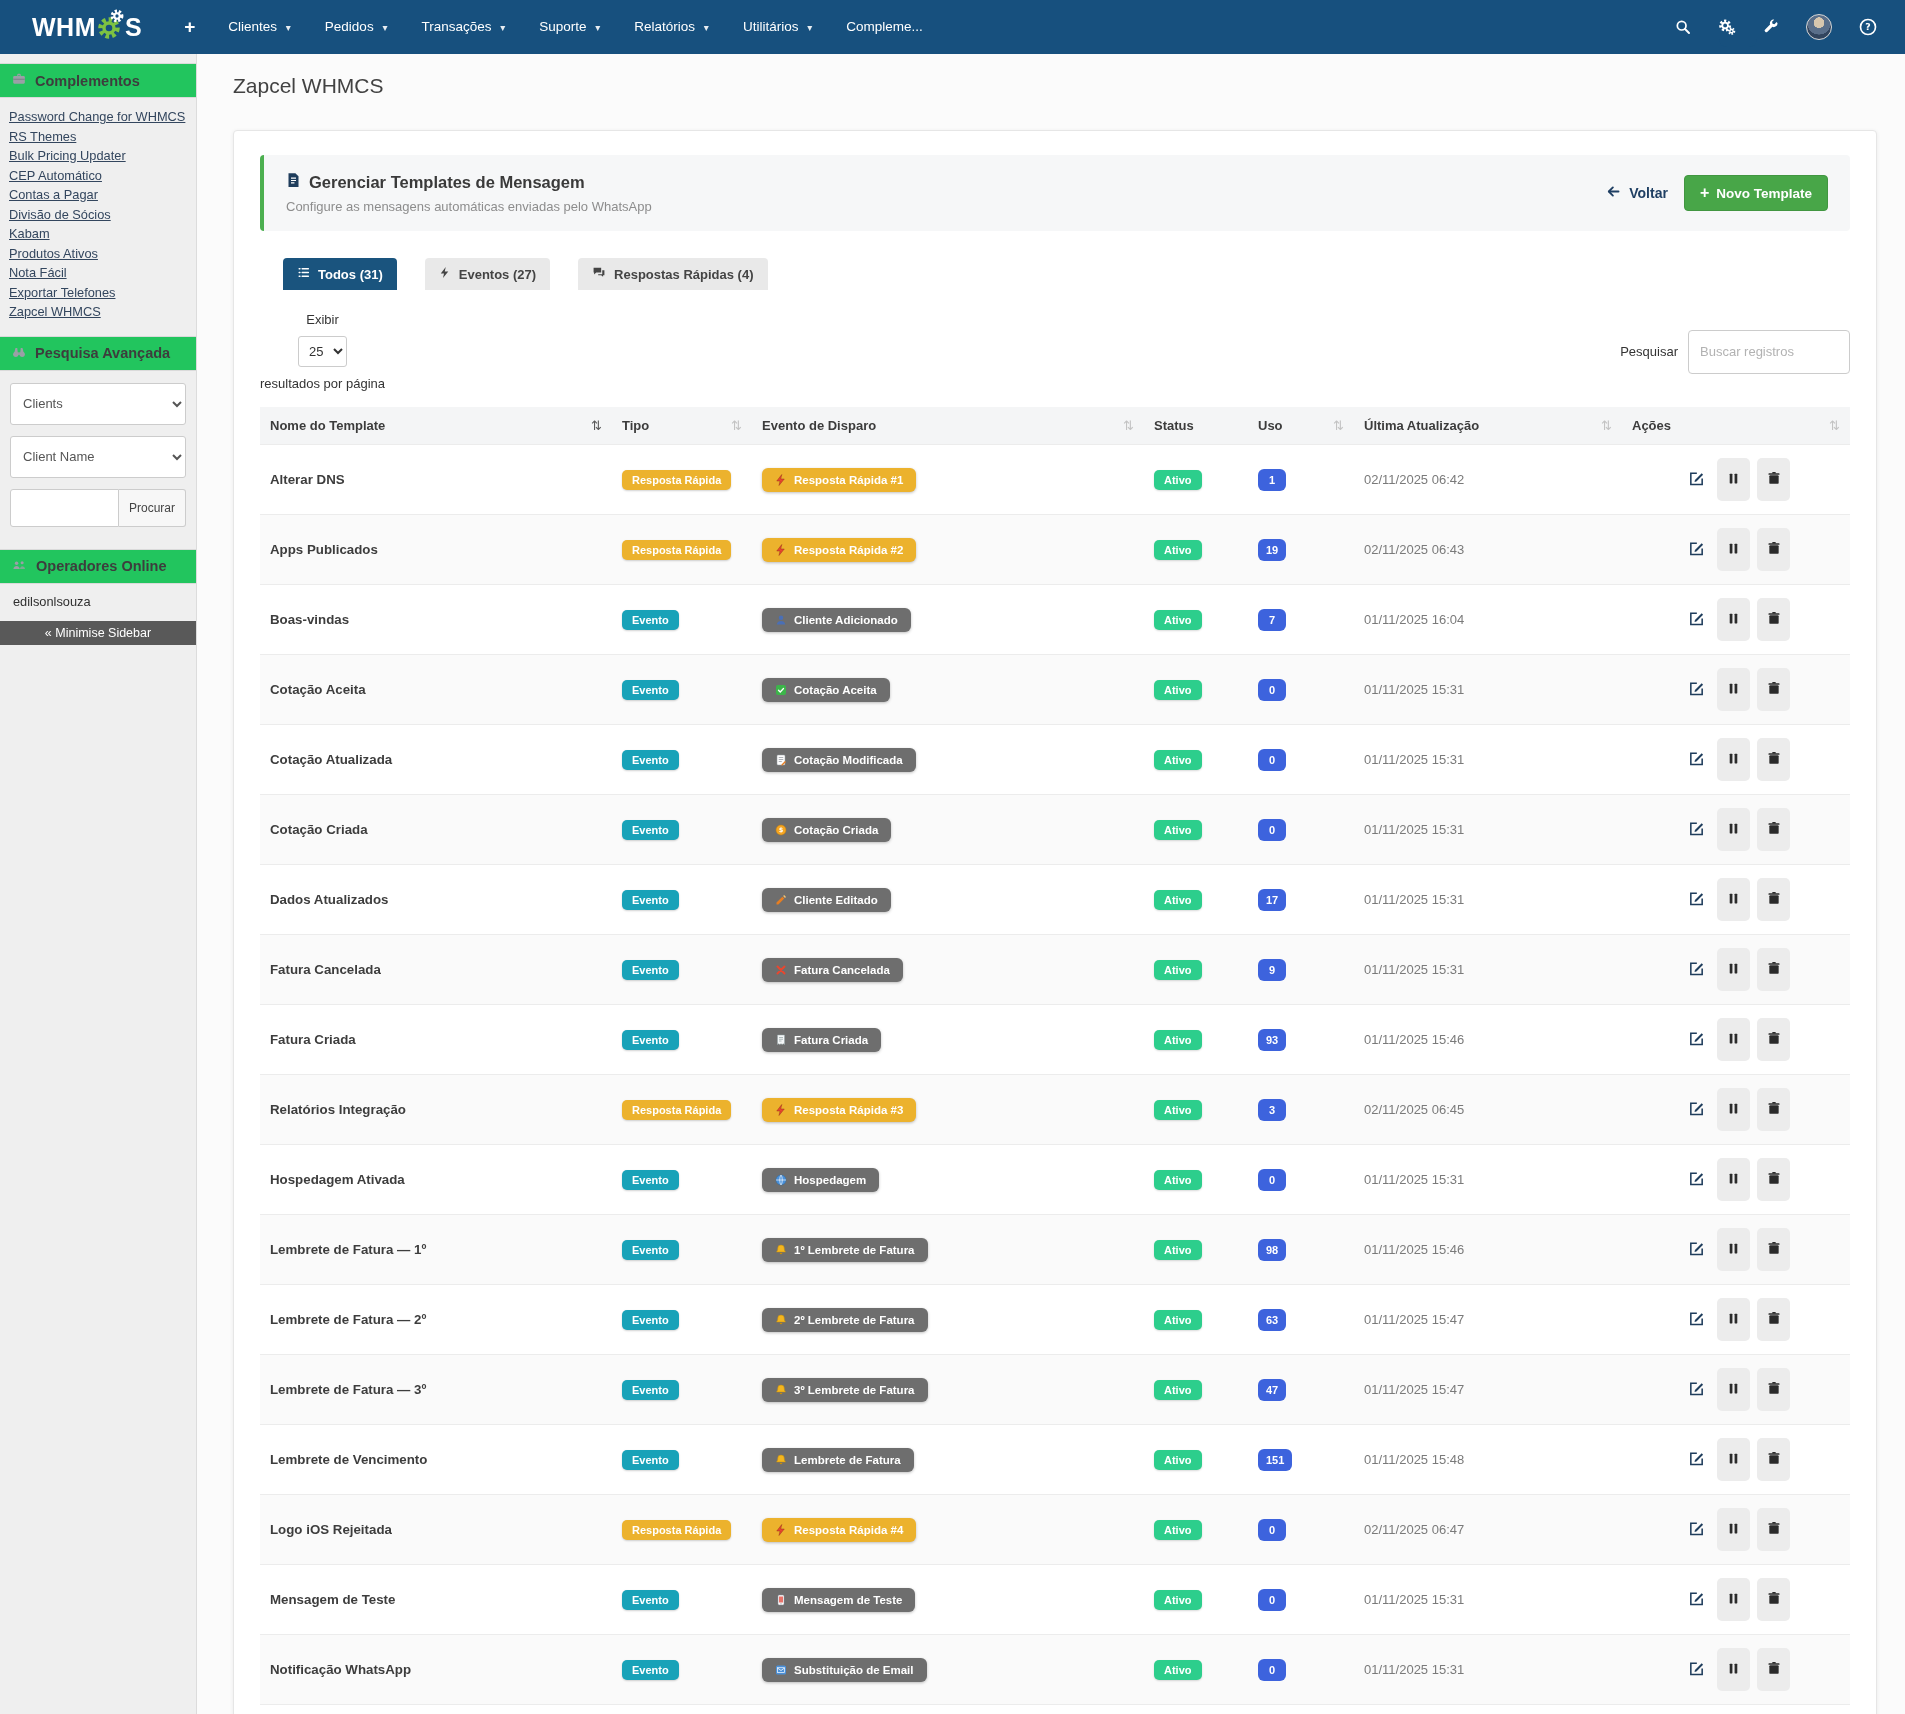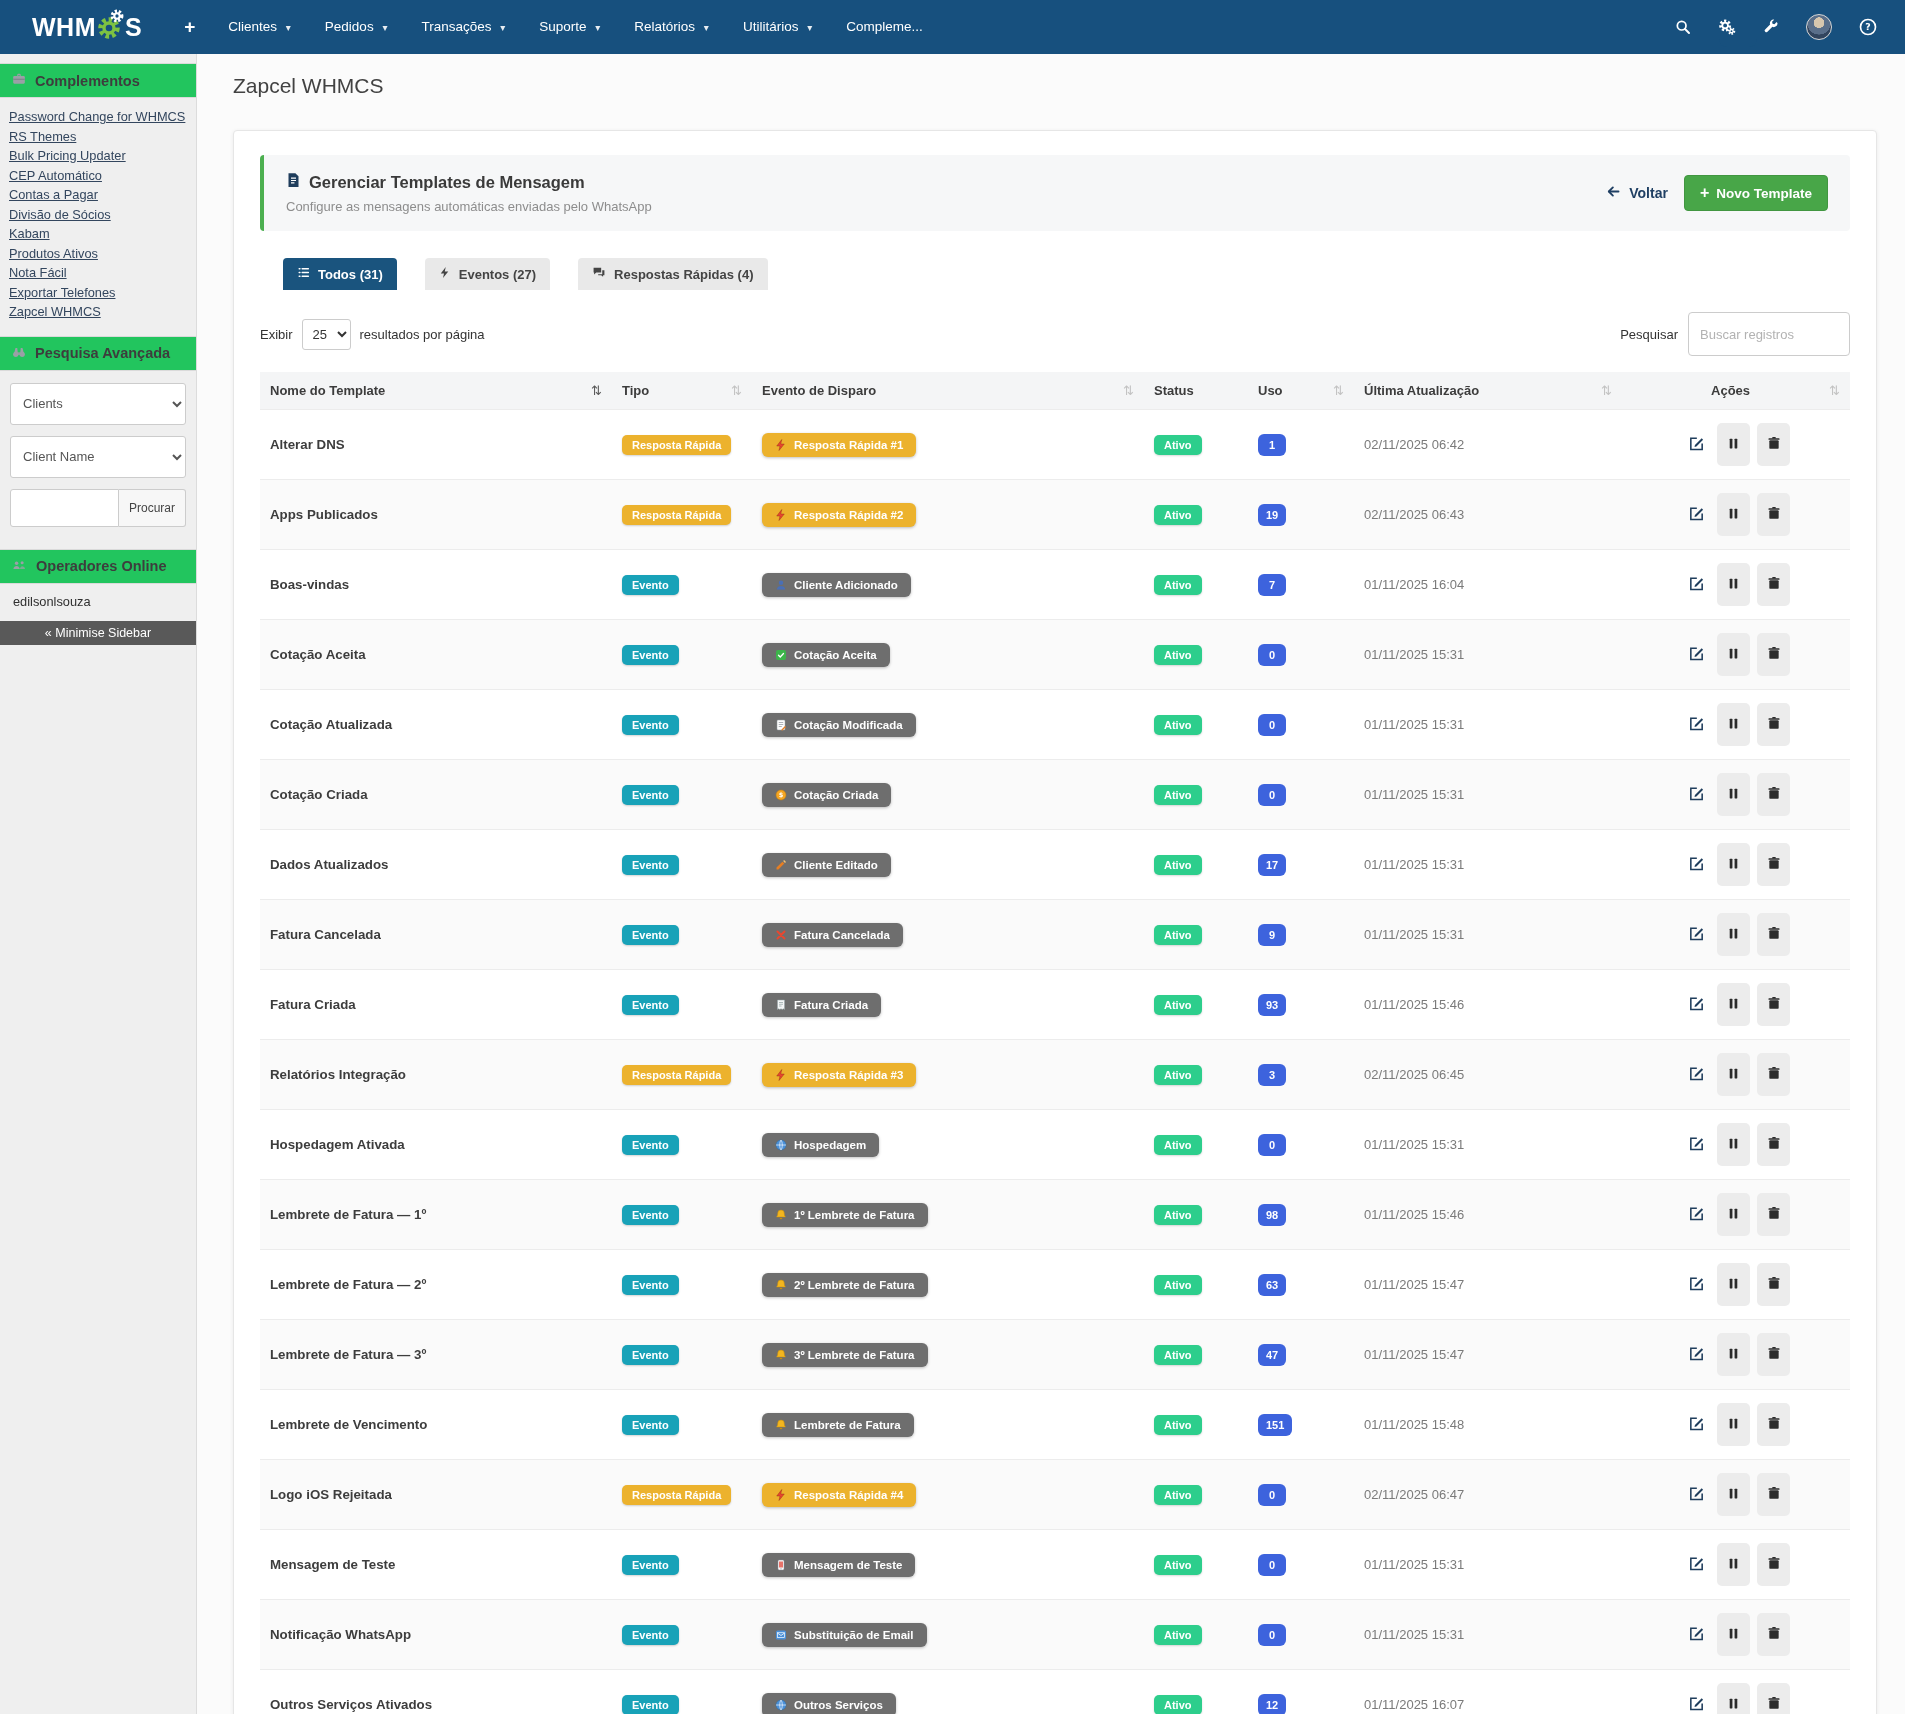--- a/index.html
+++ b/index.html
@@ -61,33 +61,33 @@
   .btn-new { background:#48A648; border:1px solid #419641; color:#fff; border-radius:4px;
              padding:9px 15px; font-size:13.5px; font-weight:bold; display:flex; align-items:center; gap:7px; }
   .btn-new .plus { font-size:16px; font-weight:bold; line-height:1; }
 
   .tabs { display:flex; gap:5px; margin-top:27px; }
   .tab { background:#e9e9e9; color:#444; border-radius:4px 4px 0 0; padding:8px 14px;
          font-size:13px; font-weight:bold; display:flex; align-items:center; gap:8px; border:none;margin-left:23px; }
   .tab.active { background:#1A547E; color:#fff; }
 
   .controls { display:flex; justify-content:space-between; align-items:center; margin-top:22px; font-size:13px; color:#333; }
-  .controls .left { display:flex; align-items:center; gap:9px; }
+  .controls .left { display:flex; align-items:center; gap:9px;flex-direction:column; }
   .controls select { height:31px; border:1px solid #ccc; border-radius:3px; background:#fff; font-size:13px; padding:0 6px; color:#333; font-family:inherit; }
   .controls .right { display:flex; align-items:center; gap:10px; }
   .controls input { width:162px; height:44px; border:1px solid #ccc; border-radius:4px; padding:0 11px; font-size:13px; font-family:inherit; color:#333; }
   .controls input::placeholder { color:#b2b2b2; }
 
   
   table { width:100%; border-collapse:collapse; table-layout:fixed; margin-top:16px; font-size:13px; }
   col.c1{width:352px} col.c2{width:140px} col.c3{width:392px} col.c4{width:104px} col.c5{width:106px} col.c6{width:268px} col.c7{width:auto}
   thead th { background:#f4f5f6; text-align:left; font-size:13px; color:#3c3c3c; padding:11px 10px; font-weight:bold; }
   thead th .sort { float:right; color:#c3c3c3; font-size:13px; font-weight:normal; }
   thead th .sort.on { color:#5a5a5a; }
-  th.center, td.center { text-align:center; }
+  th.center, td.center { }
   tbody td { padding:13px 10px; border-top:1px solid #ececec; vertical-align:middle; }
   tbody tr:last-child td { border-bottom:1px solid #ececec; }
   tbody tr:nth-child(even) { background:#fafafa; }
   td.name { font-weight:bold; color:#3d3d3d; font-size:13.3px; }
   td.date { color:#7a7a7a; }
 
   .badge { display:inline-block; color:#fff; font-size:11px; font-weight:bold; padding:4px 10px; border-radius:5px; white-space:nowrap; }
   .tipo-rr { background:#ECB22D; box-shadow:0 1px 2px rgba(0,0,0,.18); }
   .tipo-ev { background:#18A2B8; box-shadow:0 1px 2px rgba(0,0,0,.18); }
   .trig { display:inline-flex; align-items:center; gap:7px; color:#fff; font-size:11.5px; font-weight:bold;

